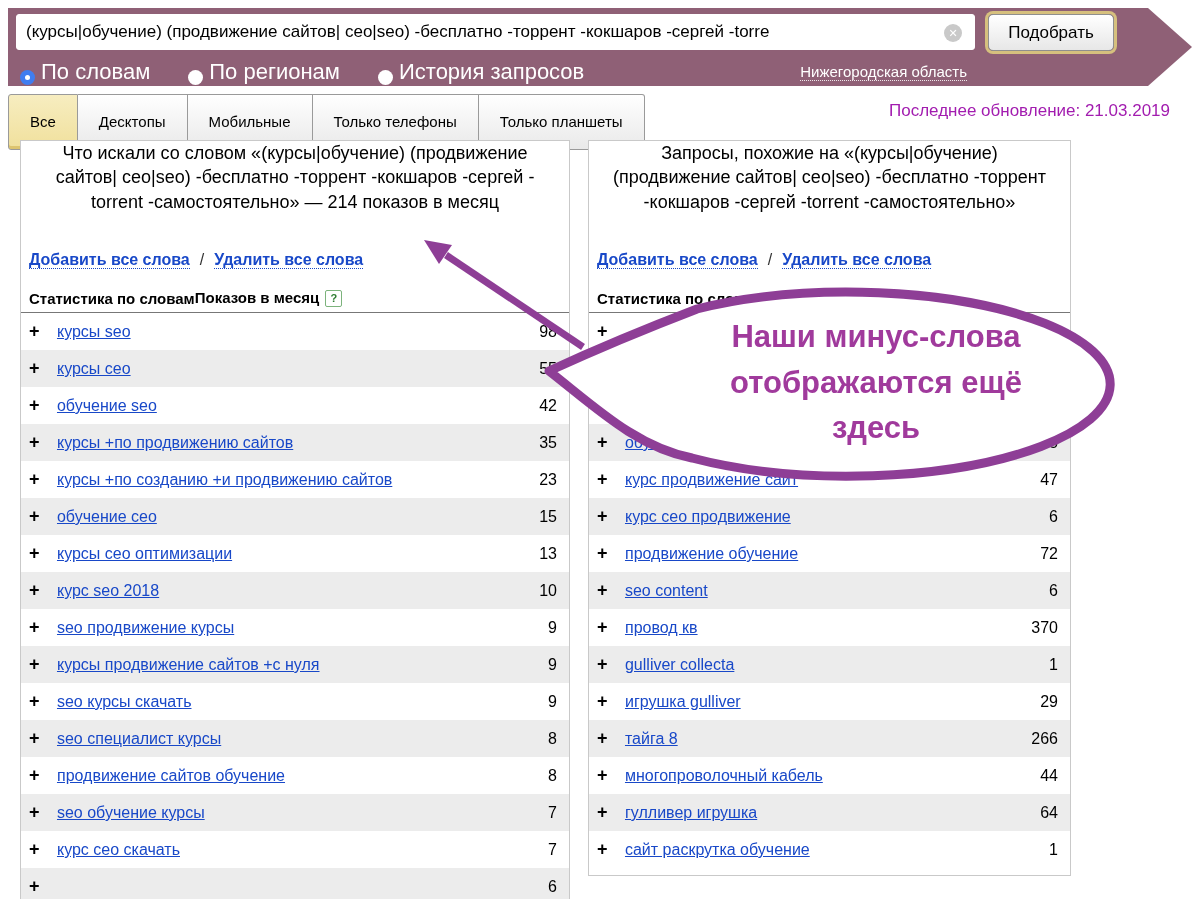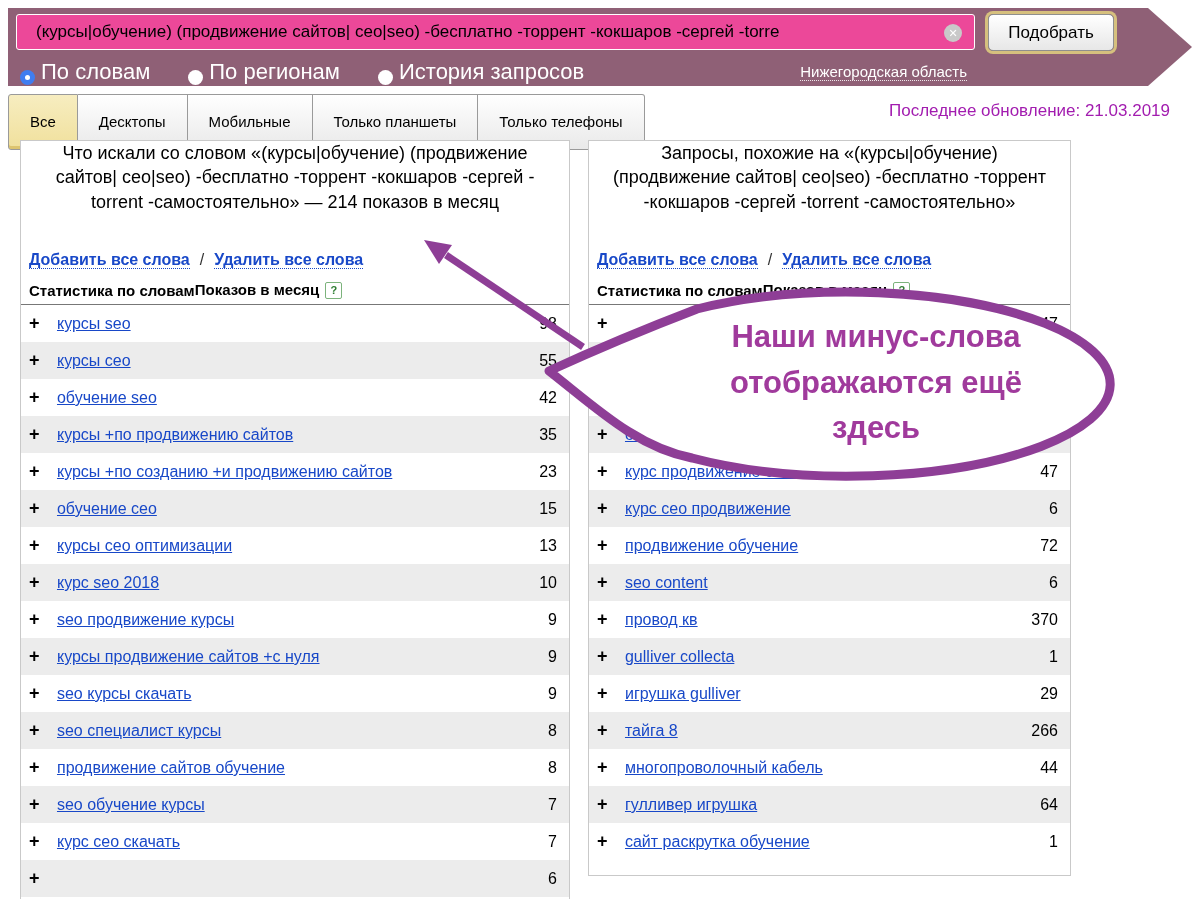--- a/index.html
+++ b/index.html
@@ -6,21 +6,21 @@
   body{
     width:1200px;height:899px;overflow:hidden;position:relative;
     background:#fff;font-family:"Liberation Sans",sans-serif;
     --bar:#8f6076;--link:#1848c8;--purple:#8e3e96;--purpleText:#a03a9c;
   }
   
   .topbar{position:absolute;left:8px;top:8px;width:1140px;height:78px;background:var(--bar)}
   .topbar-tip{position:absolute;left:1148px;top:8px;width:0;height:0;
     border-top:39px solid transparent;border-bottom:39px solid transparent;border-left:44px solid var(--bar)}
   .search-input{position:absolute;left:8px;top:6px;width:959px;height:36px;box-sizing:border-box;
-    border:1px solid #fff;border-radius:3px;background:#ec4899;font-size:17px;padding:0 34px 0 19px;
+    border:1px solid #fff;border-radius:3px;background:#ffffff;font-size:17px;padding:0 34px 0 9px;
     font-family:"Liberation Sans",sans-serif;color:#000;outline:none}
   .clear-icon{position:absolute;left:936px;top:16px;width:18px;height:18px;border-radius:50%;
     background:#c9c9c9;color:#fff;font-size:11px;line-height:18px;text-align:center;cursor:pointer}
   .submit-btn{position:absolute;left:980px;top:6px;width:126px;height:37px;border-radius:5px;
     border:1px solid #8f8f8f;box-shadow:0 0 0 3px #d6c07e;background:linear-gradient(#ffffff,#e7e7e7);
     font-size:17px;font-family:"Liberation Sans",sans-serif;color:#000;cursor:pointer}
   .mode-row{position:absolute;left:12px;top:51px;display:flex;gap:38px;align-items:center}
   .mode{display:flex;align-items:flex-end;gap:6px;color:#fff;font-size:22px;cursor:pointer}
   .radio{width:15px;height:15px;border-radius:50%;background:#fff;position:relative;flex:0 0 15px}
   .radio.selected{background:#3f7df0}
@@ -33,21 +33,21 @@
     background:linear-gradient(#ffffff,#e9e9e9);border:1px solid #9a9a9a;border-left:none}
   .tab:first-child{border-left:1px solid #9a9a9a;border-radius:3px 0 0 3px}
   .tab:last-child{border-radius:0 3px 3px 0}
   .tab.active{background:linear-gradient(#f7edc0,#f0e09c);box-shadow:inset 0 -3px 0 #ddc46f}
   .last-update{position:absolute;right:30px;top:101px;font-size:17px;color:#a21caf}
   
   .panel{position:absolute;top:140px;background:#fff;border:1px solid #c9c9c9;box-sizing:border-box}
   .panel.left{left:20px;width:550px;height:800px}
   .panel.right{left:588px;width:483px;height:736px}
   .panel-title{min-height:100px;margin:0 18px 10px;font-size:18px;line-height:1.36;text-align:center;color:#000}
-  .links-row{margin:0 0 12px 8px;font-size:16px;font-weight:bold}
+  .links-row{margin:0 0 20px 8px;font-size:16px;font-weight:bold}
   .links-row a{color:var(--link);text-decoration:none;border-bottom:1px dotted var(--link);cursor:pointer}
   .links-row .sep{color:#333;margin:0 10px;font-weight:normal}
   .thead{display:flex;justify-content:flex-start;align-items:center;
     padding:0 10px 5px 8px;font-size:15px;font-weight:bold;color:#000;border-bottom:1px solid #777}
   .help-icon{display:inline-block;width:15px;height:15px;line-height:15px;text-align:center;font-size:11px;
     font-weight:bold;color:#2e7d32;border:1px solid #7cb37c;background:#fff;margin-left:6px;border-radius:2px;
     vertical-align:1px;cursor:pointer}
   .rows .row{position:relative;padding:8px 160px 8px 8px;font-size:16px;line-height:21px;min-height:21px}
   .rows .row:nth-child(even){background:#ececec}
   .row .plus{display:inline-block;font-weight:bold;font-size:18px;margin-right:13px;color:#000;cursor:pointer}
@@ -82,22 +82,22 @@
   </span>
     </div>
   <span class="region-link">Нижегородская область</span>
 </div>
 <div class="topbar-tip"></div>
 
 <div class="tabs">
     <div class="tab active">Все</div>
     <div class="tab">Десктопы</div>
     <div class="tab">Мобильные</div>
+    <div class="tab">Только телефоны</div>
     <div class="tab">Только планшеты</div>
-    <div class="tab">Только телефоны</div>
   </div>
 <div class="last-update">Последнее обновление: 21.03.2019</div>
 
 <div class="panel left">
   <div class="panel-title">Что искали со словом «(курсы|обучение) (продвижение сайтов| ceo|seo) -бесплатно -торрент -кокшаров -сергей -torrent -самостоятельно» — 214 показов в месяц</div>
   <div class="links-row">
     <a>Добавить все слова</a><span class="sep">/</span><a>Удалить все слова</a>
   </div>
   <div class="thead">
     <span>Статистика по словам</span>

